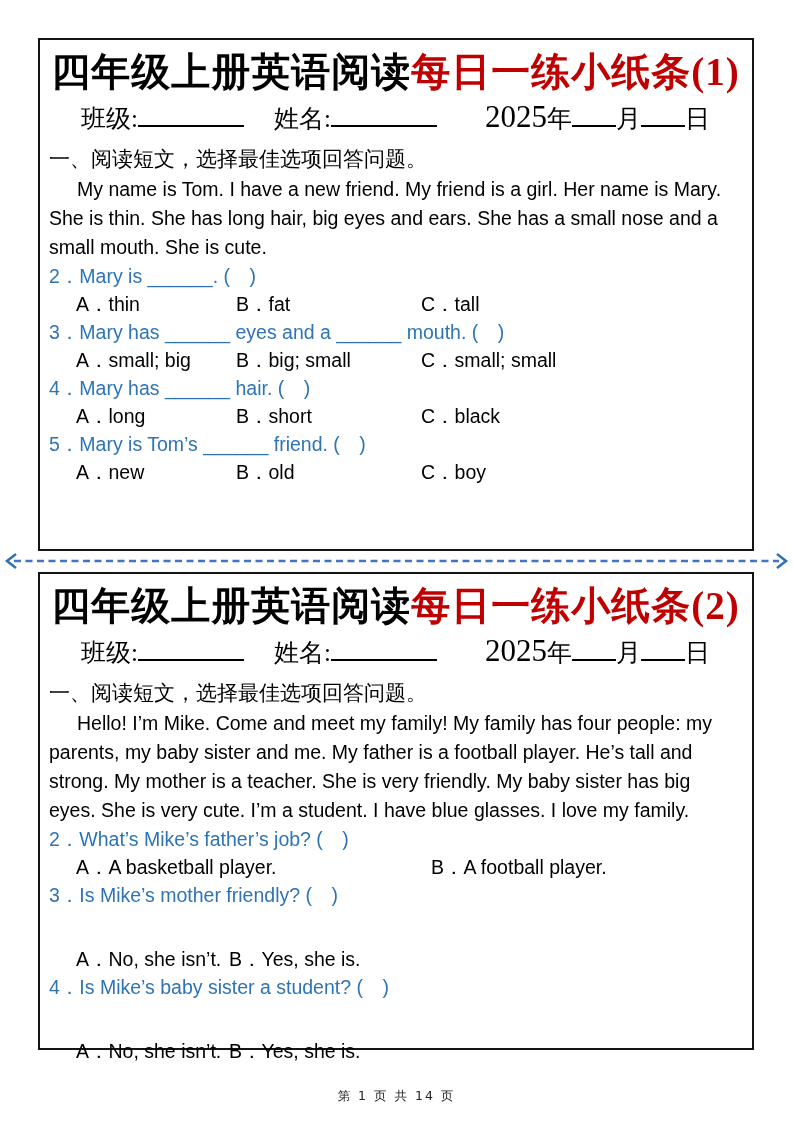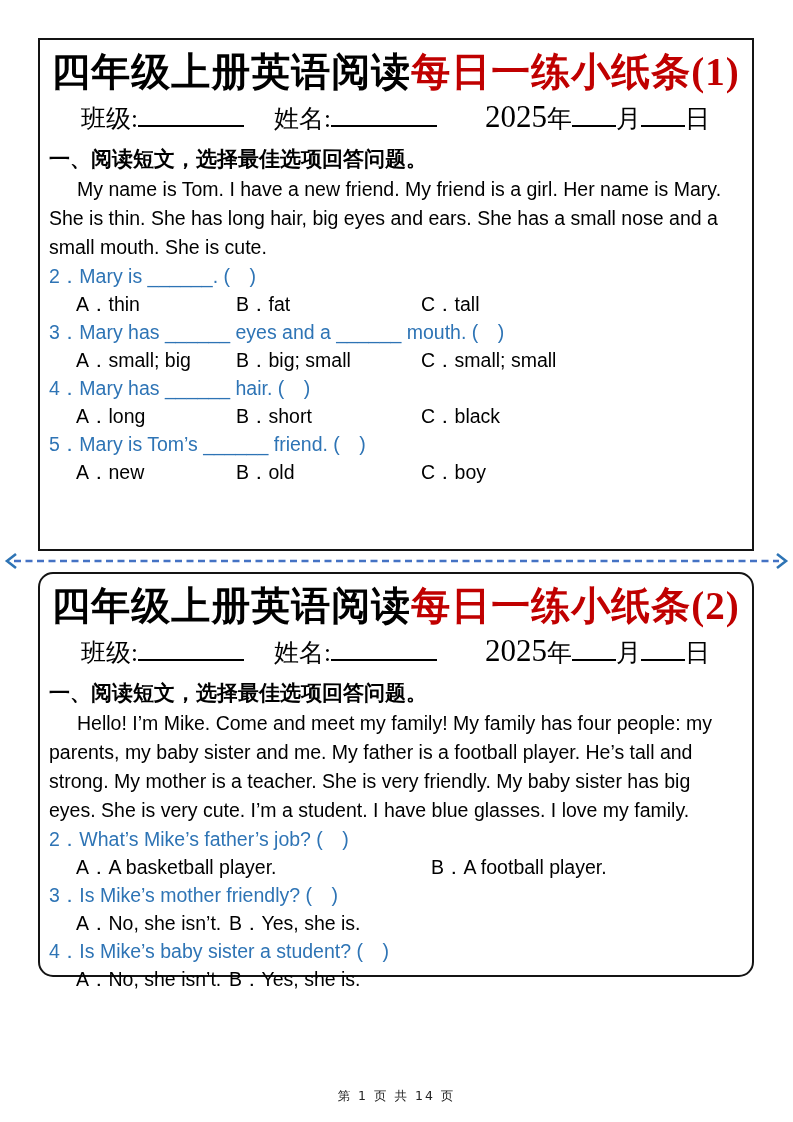--- a/index.html
+++ b/index.html
@@ -2,48 +2,48 @@
 <html><head>
 <meta charset="utf-8">
 <style>
   * { margin:0; padding:0; box-sizing:border-box; }
   body { background:#fff; width:793px; height:1122px; font-family:"Liberation Sans", sans-serif; color:#000; }
   .page { position:relative; width:793px; height:1122px; background:#fff; overflow:hidden; }
 
   .sheet { position:absolute; left:38px; width:716px; background:#fff;
            border:2px solid #141414; padding:6px 10px 12px 9px; }
   .sheet-1 { top:38px;  height:513px; }
-  .sheet-2 { top:572px; height:405px;border-radius:15px; }
+  .sheet-2 { top:572px; height:478px; }
 
   .sheet-title { text-align:center; font-family:"Liberation Serif", serif; font-weight:bold;
                  font-size:39px; line-height:48px; margin-top:2px; letter-spacing:1px; }
   .title-red { color:#C00000; }
 
   .info-line { text-align:center; font-family:"Liberation Serif", serif; font-size:25px;
                line-height:36px; margin-top:3px; white-space:nowrap; }
   .blank { display:inline-block; border-bottom:2px solid #000; height:24px; vertical-align:baseline; }
   .blank-wide { width:106px; }
   .blank-date { width:44px; }
   .info-gap { display:inline-block; width:30px; }
   .info-gap-lg { display:inline-block; width:48px; }
   .year-num { font-size:31px;text-align:center; }
 
-  .task-heading { font-family:"Liberation Serif", serif; font-weight:bold; font-size:21px;
+  .task-heading { font-family:"Liberation Serif", serif; font-weight:normal; font-size:21px;
                   line-height:26px; margin-top:9px; }
 
   .passage { font-size:19.5px; line-height:29px; margin-top:3px; text-indent:28px; }
 
   .q-block { margin-top:0; }
   .q-line  { color:#2E74B5; font-size:19.5px; line-height:28px; }
   .opt-line{ font-size:19.5px; line-height:28px; padding-left:27px; }
   .opt { display:inline-block; }
   .ow160 { width:160px; }
   .ow185 { width:185px; }
   .ow355 { width:355px; }
-  .ow153 { width:153px; }
+  .ow153 { width:153px;margin-top:36px; }
 
   .separator { position:absolute; left:0; top:551px; width:793px; height:20px; }
 
   .footer { position:absolute; left:0; top:1088px; width:793px; text-align:center;
             font-family:"DejaVu Sans", sans-serif; font-size:12.5px; color:#222; letter-spacing:2px; }
 </style>
 </head>
 <body>
 
 <div class="page">

